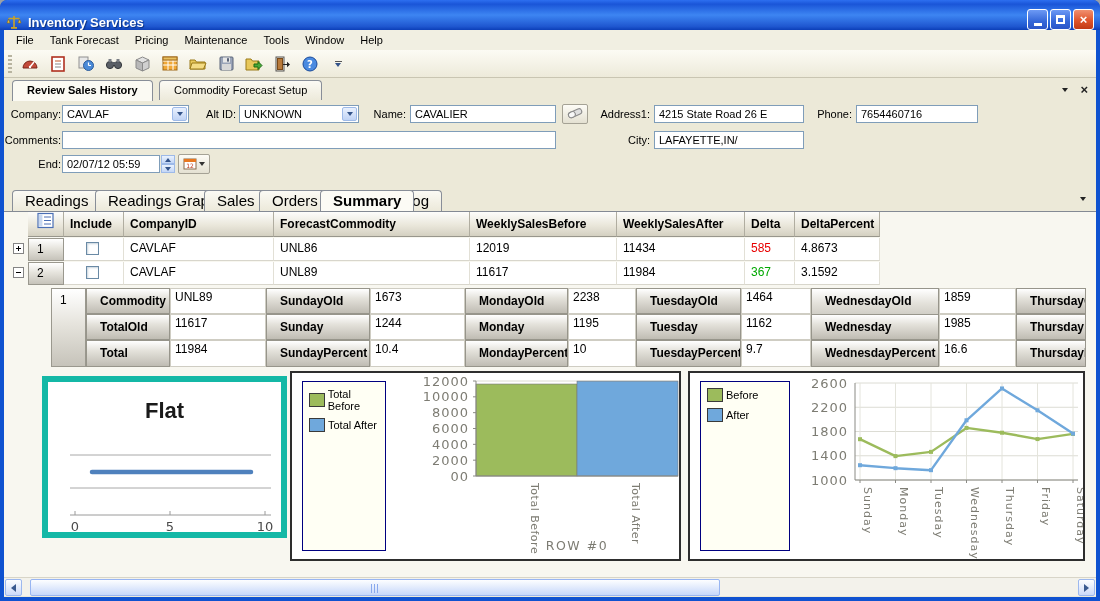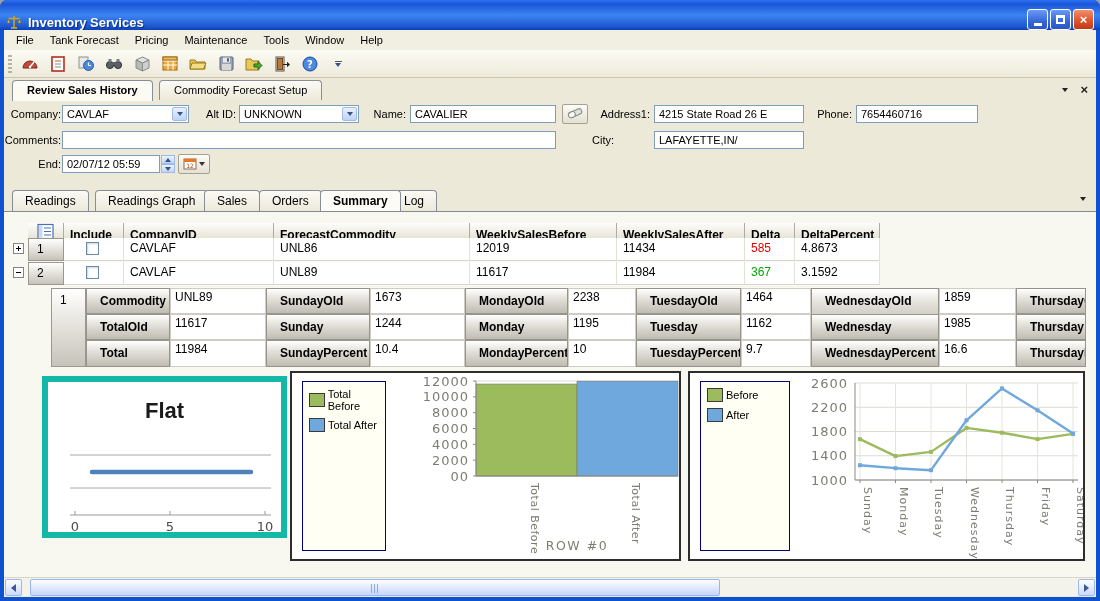--- a/index.html
+++ b/index.html
@@ -41,26 +41,26 @@
   .tfield { position:absolute; height:18px; background:#fff; border:1px solid #7F9DB9; font-size:11px; line-height:16px; padding:0 4px; overflow:hidden; white-space:nowrap; }
   .carrow { position:absolute; right:1px; top:1px; width:15px; height:14px; border:1px solid #9EBAE8; border-radius:2px;
     background:linear-gradient(180deg,#E9F1FD,#BFD3F5); display:flex; align-items:center; justify-content:center; }
   .spinner { position:absolute; width:14px; height:18px; display:flex; flex-direction:column; }
   .spinbtn { flex:1; border:1px solid #9EBAE8; background:linear-gradient(180deg,#EAF2FE,#C3D6F6); display:flex; align-items:center; justify-content:center; }
   .smallbtn { position:absolute; height:20px; border:1px solid #9a97 ; border:1px solid #a5a295; border-radius:2px;
     background:linear-gradient(180deg,#FDFCF6,#E4E1D2); display:flex; align-items:center; justify-content:center; gap:2px; }
 
   .subtabs { position:absolute; top:158px; left:0; right:0; height:23px; }
   .stab { position:absolute; top:2px; height:21px; border:1px solid #888e98; border-bottom:none; border-radius:4px 4px 0 0;
-    background:linear-gradient(180deg,#FBFAF4,#ECE9DA); padding:0 12px; line-height:20px; font-size:12px; }
+    background:linear-gradient(180deg,#FBFAF4,#ECE9DA); padding:0 12px; line-height:20px; font-size:15px; }
   .stab.active { background:#FCFBF5; font-weight:bold; z-index:2; }
 
   .gridarea { position:absolute; top:181px; left:0; right:0; height:366px; background:#F8F7F0; border-top:1px solid #848a94; overflow:hidden; }
   .ghead { position:absolute; top:0; height:25px; background:linear-gradient(180deg,#FDFDFB,#EAE7DB 55%,#D4D0C1);
-    border-right:1px solid #b0ada0; border-bottom:1px solid #98968c; font-weight:bold; font-size:12px; line-height:24px; padding-left:6px; overflow:hidden;margin-top:11px; }
+    border-right:1px solid #b0ada0; border-bottom:1px solid #98968c; font-weight:bold; font-size:12px; line-height:24px; padding-left:6px; overflow:hidden; }
   .rowhdr { position:absolute; background:linear-gradient(180deg,#FFFFFF,#E6E4DD 45%,#C6C3BA);
     border:1px solid #9a988e; font-size:12px; padding-left:8px; overflow:hidden; }
   .gcell { position:absolute; background:#fff; border-right:1px solid #e2e0d6; border-bottom:1px solid #d8d6cc; font-size:12px; padding-left:6px; overflow:hidden; white-space:nowrap; }
   .expbtn { position:absolute; width:11px; height:11px; background:#fff; border:1px solid #848484; }
   .expbtn .h { position:absolute; left:2px; right:2px; top:4px; height:1px; background:#000; }
   .expbtn .v { position:absolute; top:2px; bottom:2px; left:4px; width:1px; background:#000; }
   .chk { position:absolute; width:13px; height:13px; background:#fff; border:1px solid #6a8aa5; box-shadow:inset 1px 1px 2px #c8d4de; }
   .dlabel { position:absolute; background:linear-gradient(180deg,#FFFFFF,#E3E1DA 40%,#BFBCB3); border:1px solid #97958b;
     font-weight:bold; font-size:12px; padding-left:13px; overflow:hidden; white-space:nowrap; }
   .dval { position:absolute; background:#fff; border:1px solid #cfcdc3; font-size:12px; padding:1px 0 0 4px; overflow:hidden; white-space:nowrap; }
@@ -271,21 +271,21 @@
               </g>
             </svg></span>
       </div>
       <span class="flabel" style="left:592px;top:5px;width:54px">Address1:</span>
       <div class="tfield" style="left:650px;top:5px;width:150px"><span>4215 State Road 26 E</span></div>
       <span class="flabel" style="left:812px;top:5px;width:36px">Phone:</span>
       <div class="tfield" style="left:852px;top:5px;width:122px"><span>7654460716</span></div>
 
       <span class="flabel" style="left:0px;top:31px;width:57px">Comments:</span>
       <div class="tfield" style="left:58px;top:31px;width:494px"><span></span></div>
-      <span class="flabel" style="left:560px;top:31px;width:50px">City:</span>
+      <span class="flabel" style="left:596px;top:31px;width:50px">City:</span>
       <div class="tfield" style="left:650px;top:31px;width:150px"><span>LAFAYETTE,IN/</span></div>
 
       <span class="flabel" style="left:28px;top:55px;width:29px">End:</span>
       <div class="tfield" style="left:58px;top:55px;width:98px"><span>02/07/12 05:59</span></div>
       <div class="spinner" style="left:157px;top:55px">
         <span class="spinbtn">
             <span class="tri-up"></span>
           </span>
         <span class="spinbtn">
             <span class="tri-down"></span>

